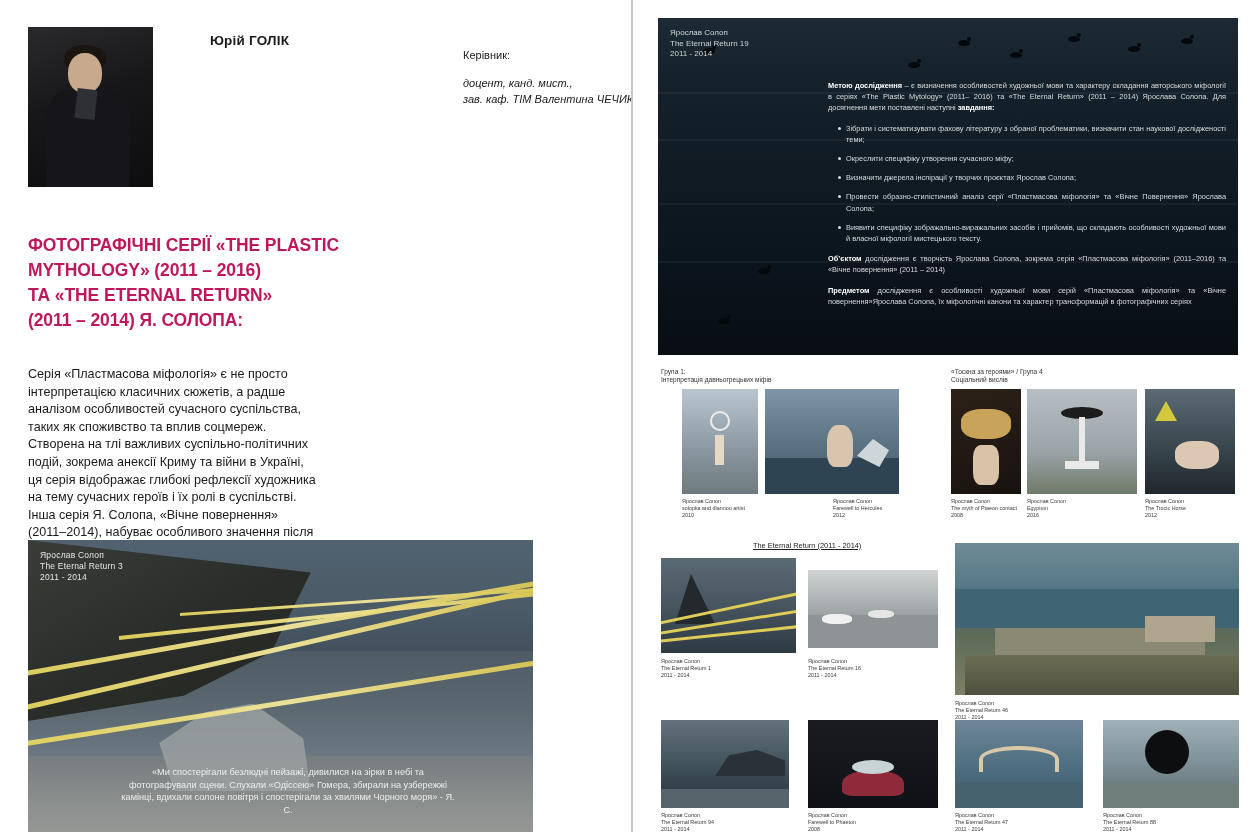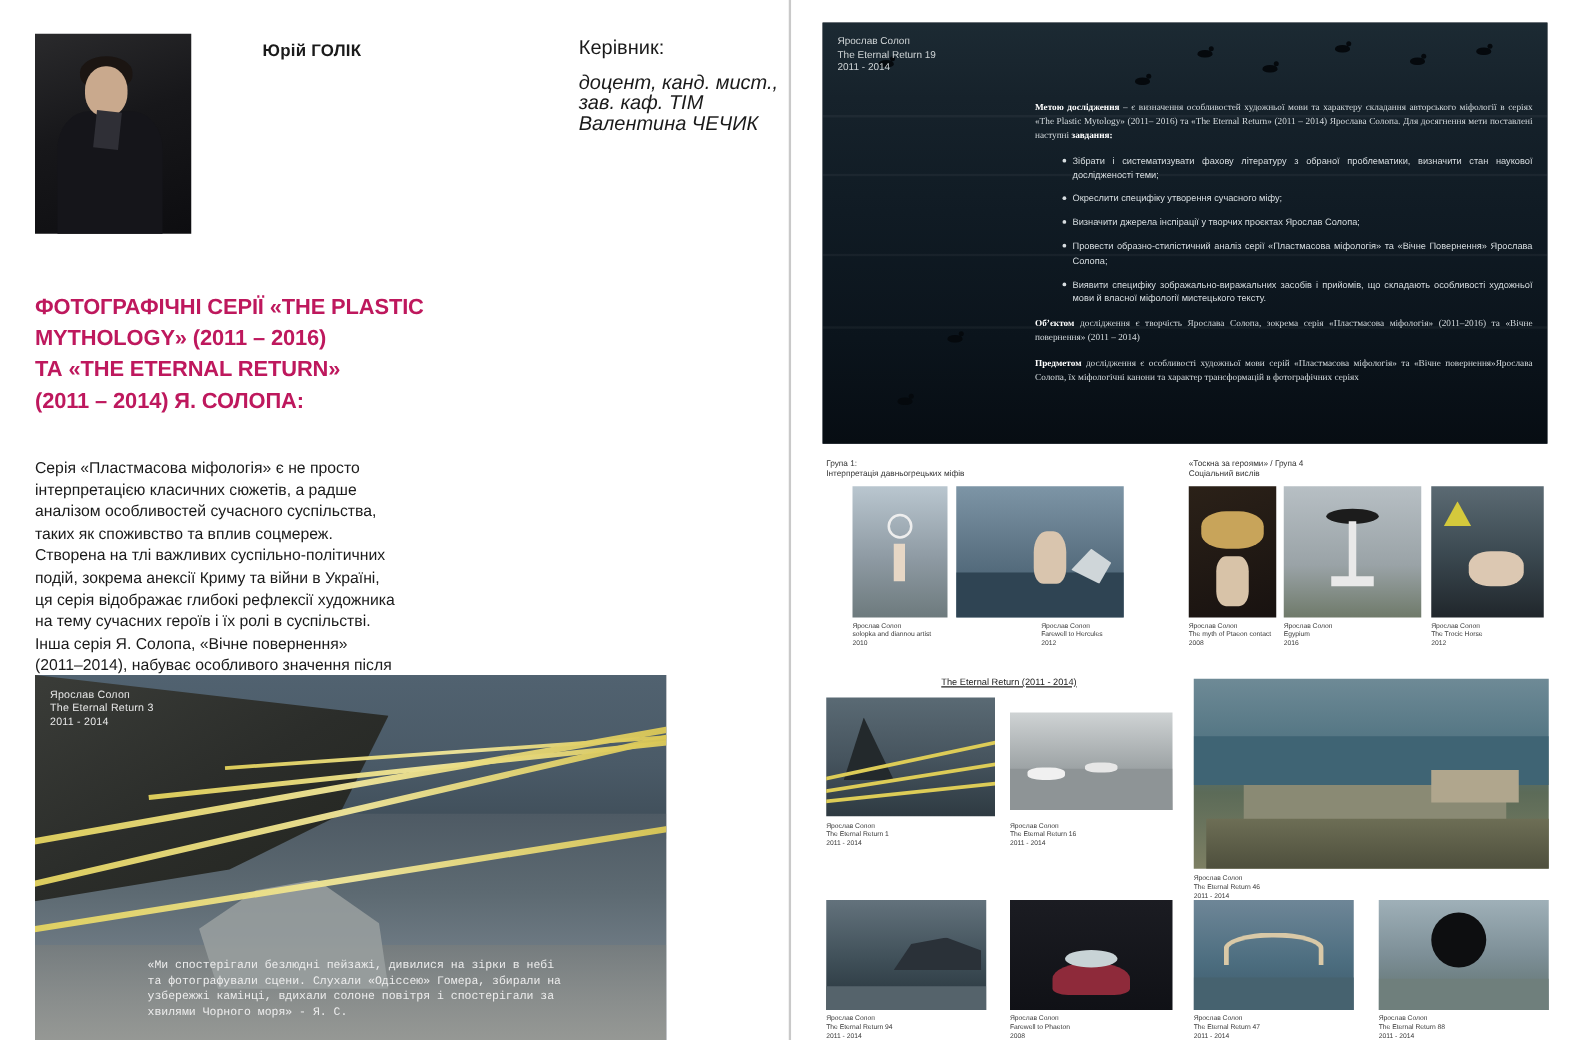--- a/index.html
+++ b/index.html
@@ -70,23 +70,23 @@
     left: 150px; top: 6px;
     font-size: 13.5px;
     font-weight: bold;
     color: #1a1a1a;
     letter-spacing: 0.2px;
     margin-left: 32px;
   }
 
   .supervisor {
     position: absolute;
-    left: 435px; top: 4px;
+    left: 435px; top: 20px;
     width: 180px;
-    font-size: 16px;
+    font-size: 11px;
     line-height: 16.5px;
     color: #1a1a1a;
   }
   .supervisor .sup-label { display: block; margin-bottom: 11px; }
 
   .main-title {
     position: absolute;
     left: 28px; top: 233px;
     width: 330px;
     font-size: 17.5px;
@@ -153,21 +153,21 @@
 
   .photo-caption-tl {
     position: absolute; left: 12px; top: 10px;
     font-size: 8.5px; line-height: 11px; color: #e7e7e7;
     letter-spacing: .2px;
   }
   .photo-quote {
     position: absolute; left: 90px; bottom: 16px;
     width: 340px;
     font-size: 9.2px; line-height: 12.4px; color: #ededed;
-    font-family: Liberation Mono, monospace;
+    text-align: center;
   }
 
   
   .divider {
     position: absolute;
     left: 631px; top: 0;
     width: 2px; height: 832px;
     background: #c9c9c9;
   }
 
@@ -212,23 +212,23 @@
     position: absolute; left: 12px; top: 10px;
     font-size: 8px; line-height: 10.5px; color: #cfd4d6;
   }
   .hero-text {
     position: absolute; left: 170px; top: 62px;
     width: 398px;
     font-size: 7.4px; line-height: 11.2px;
     color: #d7dde0;
     text-align: justify;
   }
-  .hero-text p { margin-bottom: 9px; font-family: Liberation Serif, serif; }
+  .hero-text p { margin-bottom: 9px; }
   .hero-text b { color: #ffffff; }
-  .hero-text ul { margin: 0 0 9px 22px; }
+  .hero-text ul { margin: 0 0 9px 10px; }
   .hero-text li { margin-bottom: 8px; list-style: none; position: relative; padding-left: 8px; }
   .hero-text li::before {
     content: ""; position: absolute; left: 0; top: 4px;
     width: 3px; height: 3px; background: #d7dde0; border-radius: 50%;
   }
 
   
   .glabel {
     position: absolute;
     font-size: 6.6px; line-height: 8.4px; color: #333;

